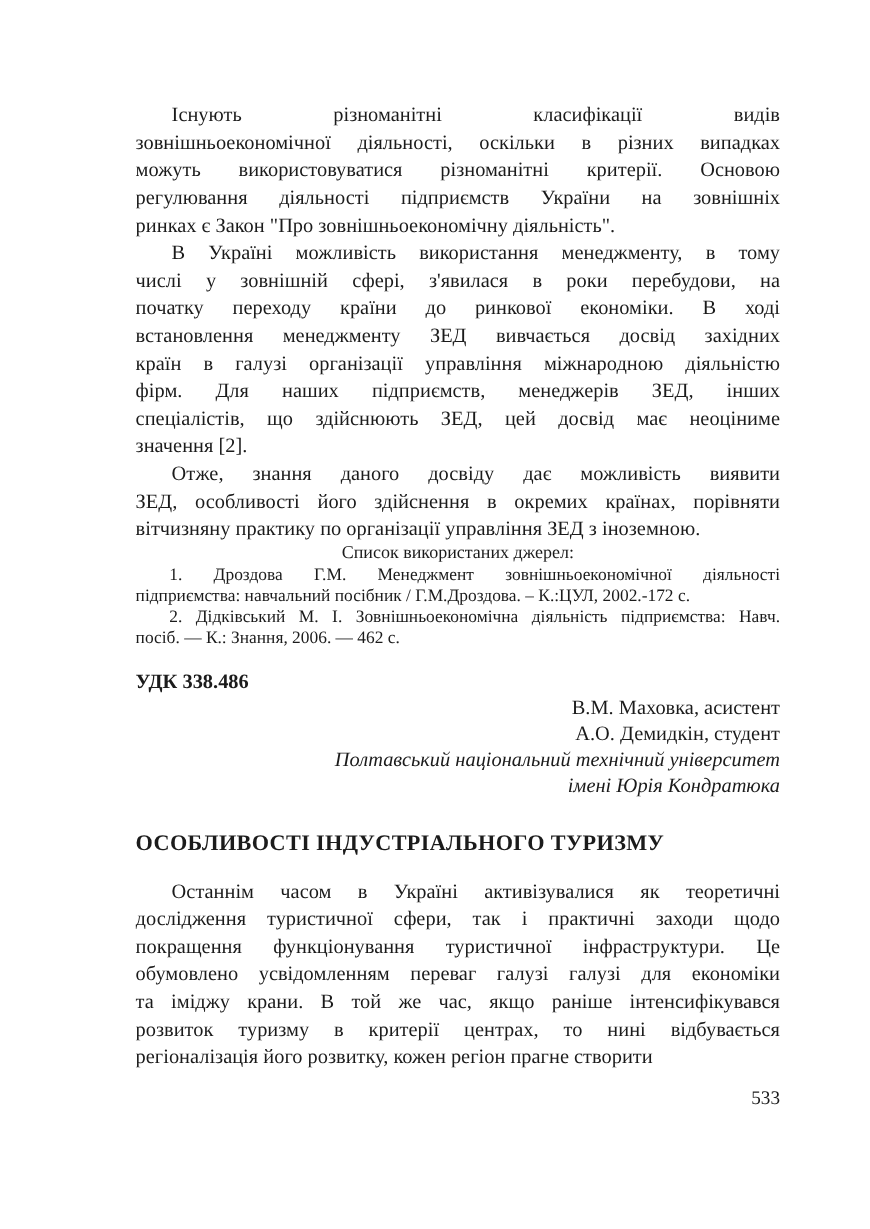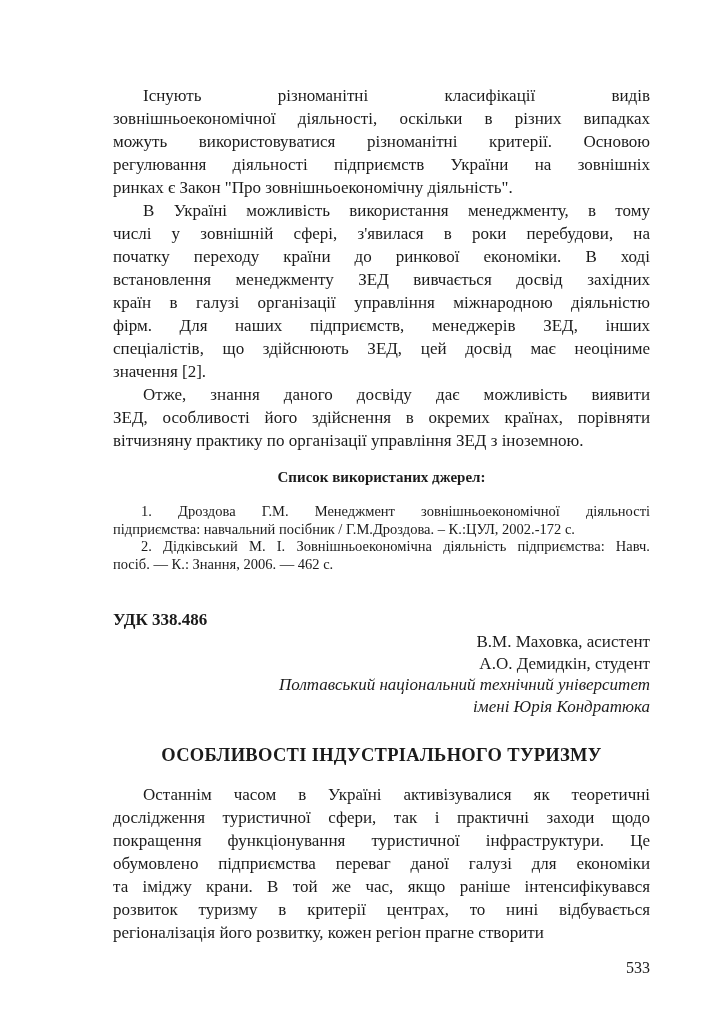--- a/index.html
+++ b/index.html
@@ -32,54 +32,54 @@
     text-align: justify;
     text-align-last: justify;
     text-justify: inter-word;
     white-space: normal;
   }
   .line.last { text-align-last: left; }
   .line.first { text-indent: 30px; }
 
   
   .refs-heading {
-    margin: 16px;
+    margin: 0;
     font-size: 15px;
     line-height: 19px;
-    font-weight: bold;
+    font-weight: normal;
     text-align: center;
   }
   .ref .line {
     font-size: 14.5px;
     line-height: 17.5px;
     height: 17.5px;
   }
   .ref .line.first { text-indent: 28px; }
 
   
   .udk {
-    margin-top: 36px;
+    margin-top: 16px;
     font-size: 17px;
     line-height: 22px;
     font-weight: bold;
     font-family: Liberation Serif, serif;
   }
   .byline { text-align: right; }
   .byline-line {
     font-size: 17px;
     line-height: 21.5px;
   }
   .byline-line.italic { font-style: italic; }
 
   .title {
     margin: 26px 0 0 0;
     font-size: 18.5px;
     line-height: 24px;
     font-weight: bold;
-    text-align: center;
+    text-align: left;
     letter-spacing: 0.3px;
   }
   .new-paras { margin-top: 16px; font-family: Liberation Serif, serif; }
 
   .page-number {
     margin-top: 14px;
     font-size: 16px;
     line-height: 20px;
     text-align: right;
   }
@@ -135,21 +135,21 @@
           <div class="byline-line">А.О. Демидкін, студент</div>
           <div class="byline-line italic">Полтавський національний технічний університет</div>
           <div class="byline-line italic">імені Юрія Кондратюка</div>
         </div>
       <h2 class="title">ОСОБЛИВОСТІ ІНДУСТРІАЛЬНОГО ТУРИЗМУ</h2>
       <div class="new-paras" id="new-paras">
           <div class="para">
             <div class="line first">Останнім часом в Україні активізувалися як теоретичні</div>
             <div class="line">дослідження туристичної сфери, так і практичні заходи щодо</div>
             <div class="line">покращення функціонування туристичної інфраструктури. Це</div>
-            <div class="line">обумовлено підприємства переваг даної галузі для економіки</div>
+            <div class="line">обумовлено усвідомленням переваг галузі галузі для економіки</div>
             <div class="line">та іміджу крани. В той же час, якщо раніше інтенсифікувався</div>
             <div class="line">розвиток туризму в критерії центрах, то нині відбувається</div>
             <div class="line last">регіоналізація його розвитку, кожен регіон прагне створити</div>
           </div>
         </div>
     </section>
 
     <div class="page-number">533</div>
   </div>
 </div>

